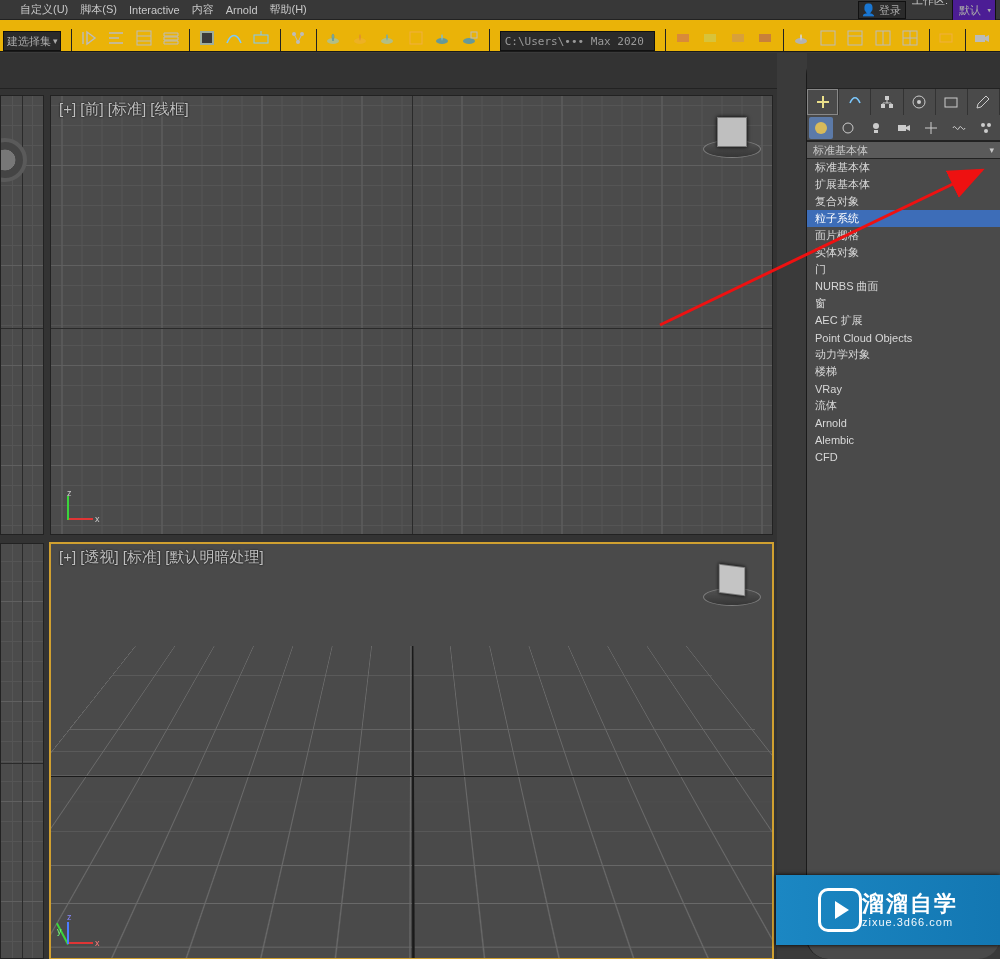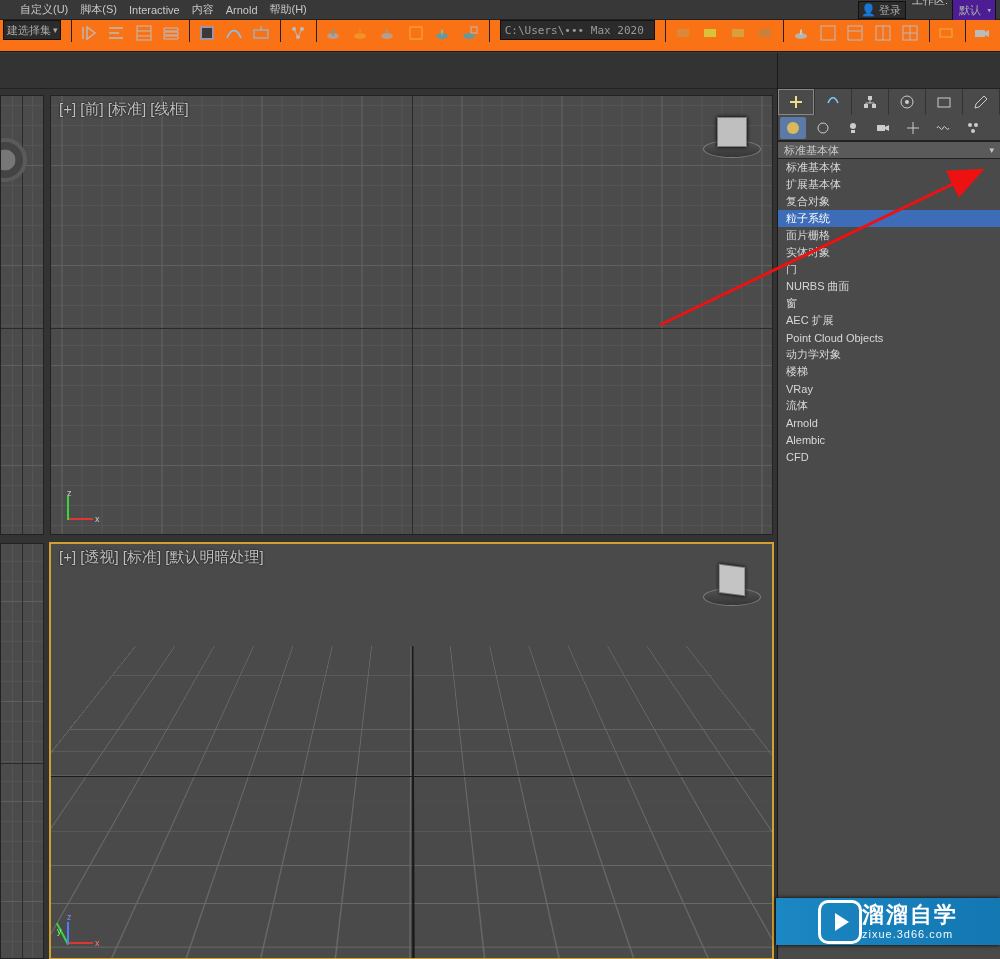--- a/index.html
+++ b/index.html
@@ -51,24 +51,24 @@
   }
   .workspace-dd::after {
     content: '▾'; position: absolute; right: 3px; font-size: 9px;
   }
 
   
   .toolbar {
     position: absolute;
     top: 20px; left: 0; right: 0;
     height: 32px;
-    background: #f97316;
+    background: #eab308;
     border-bottom: 1px solid #1a1a1a;
     display: flex;
-    align-items: flex-start;
+    align-items: flex-end;
     padding: 0 3px;
   }
   .sel-set {
     background: #2b2b2b; border: 1px solid #111;
     color: #aaa; font-size: 11px;
     height: 20px; width: 60px; margin-right: 6px;
     display: inline-flex; align-items: center; padding-left: 3px;
     position: relative;
   }
   .sel-set::after { content: '▾'; position: absolute; right: 3px; font-size: 9px; }
@@ -195,23 +195,24 @@
     content: ''; position: absolute; top:0;bottom:0;left:50%;width:2px;background:#1a1a1a;
   }
   .persp-grid::after {
     content: ''; position: absolute; left:0;right:0;top:50%;height:2px;background:#1a1a1a;
   }
 
   
   .cmdpanel {
     position: absolute;
     top: 53px; right: 0; bottom: 0;
-    width: 223px;
+    width: 194px;
     background: #4a4a4a;
     border-left: 1px solid #1a1a1a;
+    border-radius: 22px;
   }
   .cmdpanel-strip {
     height: 36px; background: #333; border-bottom: 1px solid #222;
   }
   .cmd-tabs {
     height: 26px; background: #4a4a4a; border-bottom: 1px solid #222;
     display: flex; align-items: center;
   }
   .cmd-tab {
     flex: 1; height: 26px; display: flex; align-items: center; justify-content: center;
@@ -253,21 +254,21 @@
 
   
   .arrow-annot {
     position: absolute; pointer-events: none;
     z-index: 50;
   }
 
   
   .watermark {
     position: absolute; right: 0; bottom: 14px;
-    width: 224px; height: 47px;
+    width: 224px; height: 70px;
     background: linear-gradient(90deg, #1b87c3, #1377b2);
     display: flex; align-items: center; justify-content: center;
     box-shadow: 0 0 4px #000;
     z-index: 40;
   }
   .wm-play {
     width: 44px; height: 44px; border: 3px solid #fff; border-radius: 10px;
     display: flex; align-items: center; justify-content: center;
   }
   .wm-play::after {

